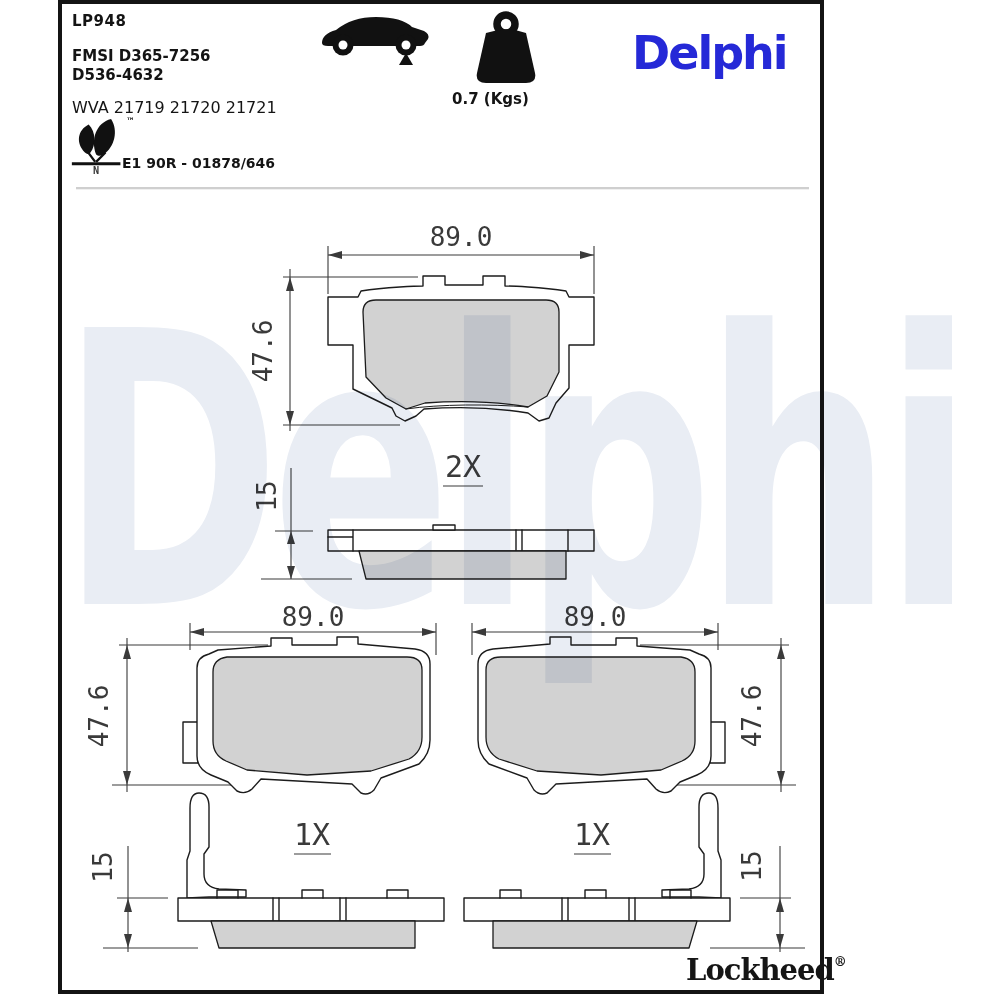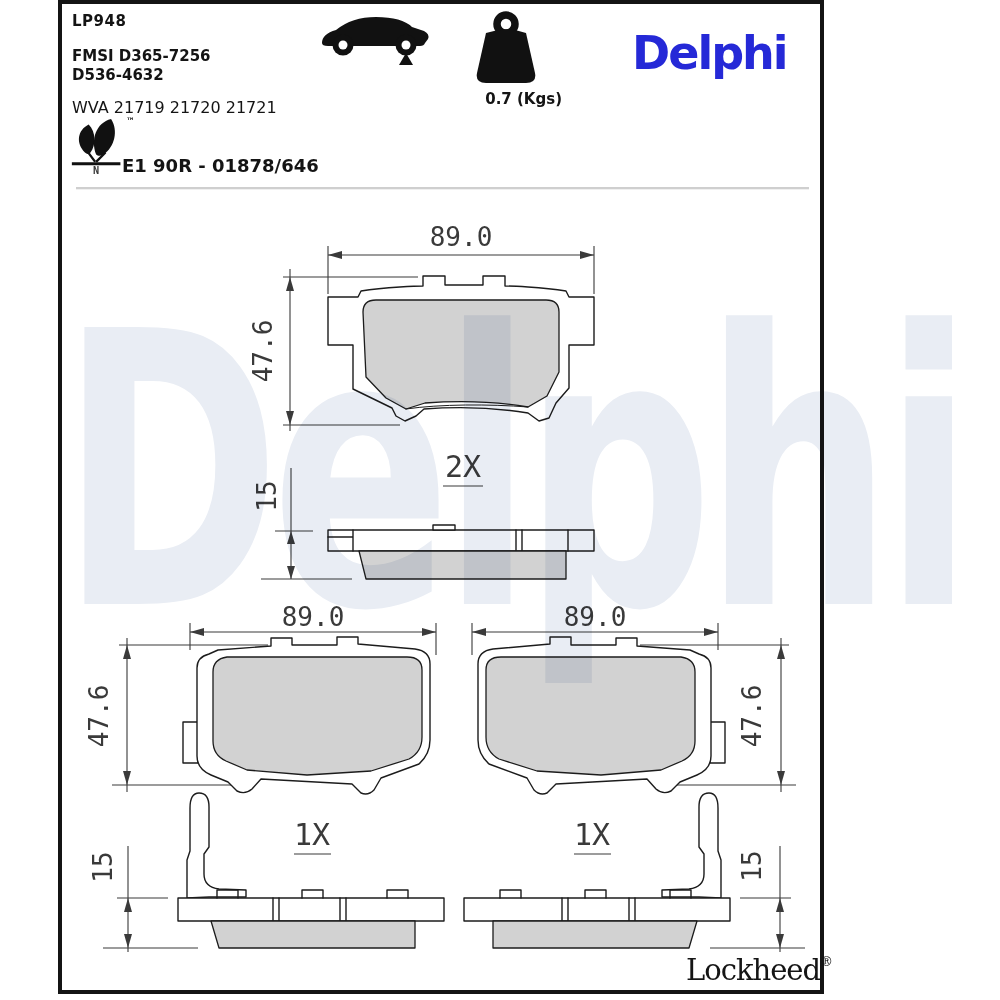--- a/index.html
+++ b/index.html
@@ -8,31 +8,31 @@
   .abs{position:absolute;}
   
   .frame{left:58px;top:0;width:766px;height:994px;border:4px solid #141414;
          box-sizing:border-box;z-index:4;pointer-events:none;background:transparent;}
   
   .hdr{z-index:5;}
   .pn{left:72px;top:12px;font-size:15px;font-weight:bold;letter-spacing:.5px;}
   .fmsi1{left:72px;top:47px;font-size:15px;font-weight:bold;}
   .fmsi2{left:72px;top:66px;font-size:15px;font-weight:bold;}
   .wva{left:72px;top:89px;font-size:16px;font-weight:normal;margin-top:9px;}
-  .wlabel{left:452px;top:90px;width:110px;text-align:right;font-size:15px;font-weight:bold;}
+  .wlabel{left:452px;top:90px;width:110px;text-align:left;font-size:15px;font-weight:bold;}
   .brand{left:632px;top:26px;font-size:46px;font-weight:bold;letter-spacing:-2px;color:#2529d7;}
   .tm{left:126px;top:116px;font-size:9px;font-weight:bold;color:#222;}
-  .homolog{left:122px;top:155px;font-size:18px;font-weight:bold;}
+  .homolog{left:122px;top:155px;font-size:14px;font-weight:bold;}
   .sep{left:76px;top:187px;width:733px;height:2px;background:#cfcfcf;border-bottom:1px solid #f0f0f0;z-index:5;}
   
   .watermark{left:60px;top:283px;font-size:380px;font-weight:bold;line-height:1;
              letter-spacing:-14px;color:#e9edf4;transform:scaleX(.70);transform-origin:0 0;
              z-index:2;mix-blend-mode:multiply;white-space:nowrap;pointer-events:none;}
   
-  .lockheed{left:686px;top:953px;font-family:"DejaVu Serif",serif;font-weight:normal;
+  .lockheed{left:686px;top:953px;font-family:"DejaVu Serif",serif;font-weight:bold;
             font-size:29px;letter-spacing:-1px;z-index:5;color:#151515;}
   .lockheed sup{font-size:13px;vertical-align:14px;}
   
   svg.draw{left:0;top:0;width:1000px;height:1000px;z-index:1;}
   .ln{fill:none;stroke:#1c1c1c;stroke-width:1.4;stroke-linejoin:round;stroke-linecap:round;}
   .w{fill:#ffffff;stroke:#1c1c1c;stroke-width:1.4;stroke-linejoin:round;}
   .g{fill:#d2d2d2;stroke:#1c1c1c;stroke-width:1.3;stroke-linejoin:round;}
   .dl{fill:none;stroke:#3a3a3a;stroke-width:1.1;}
   .ar{fill:#3a3a3a;stroke:none;}
   svg text{font-family:"DejaVu Sans Mono",monospace;fill:#3a3a3a;}

